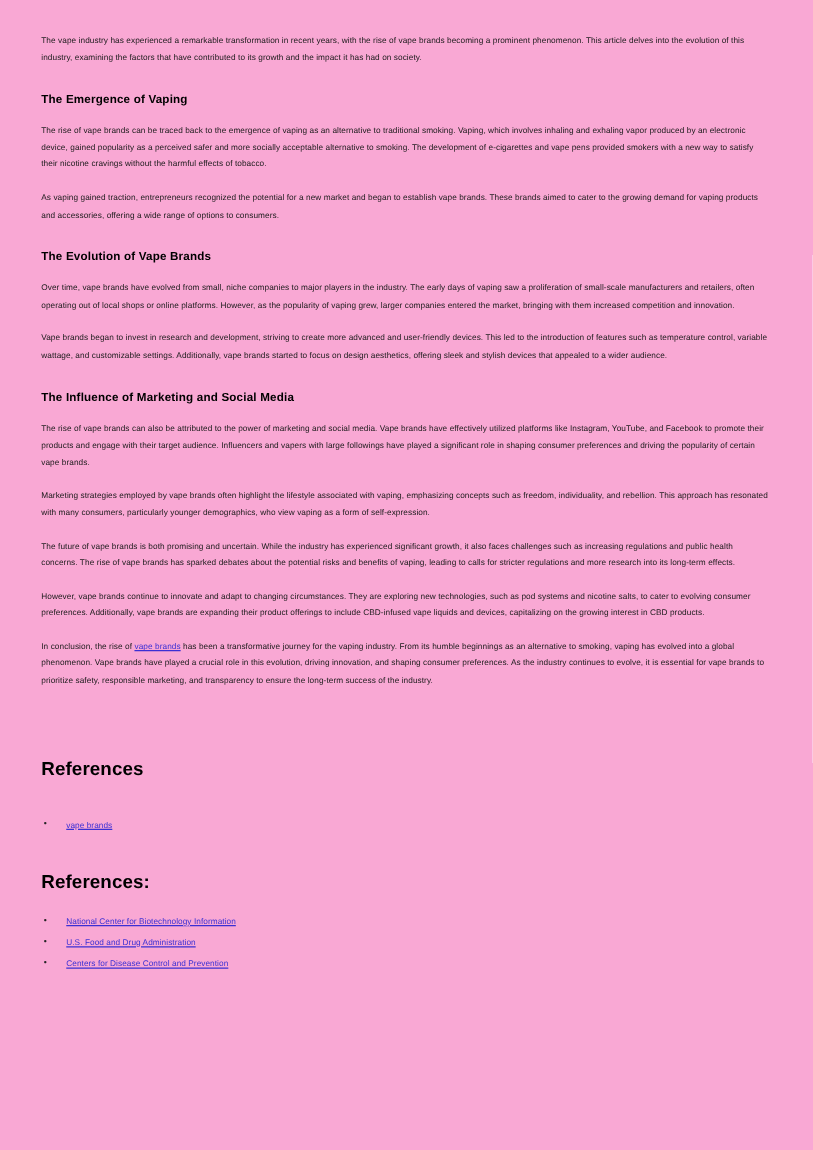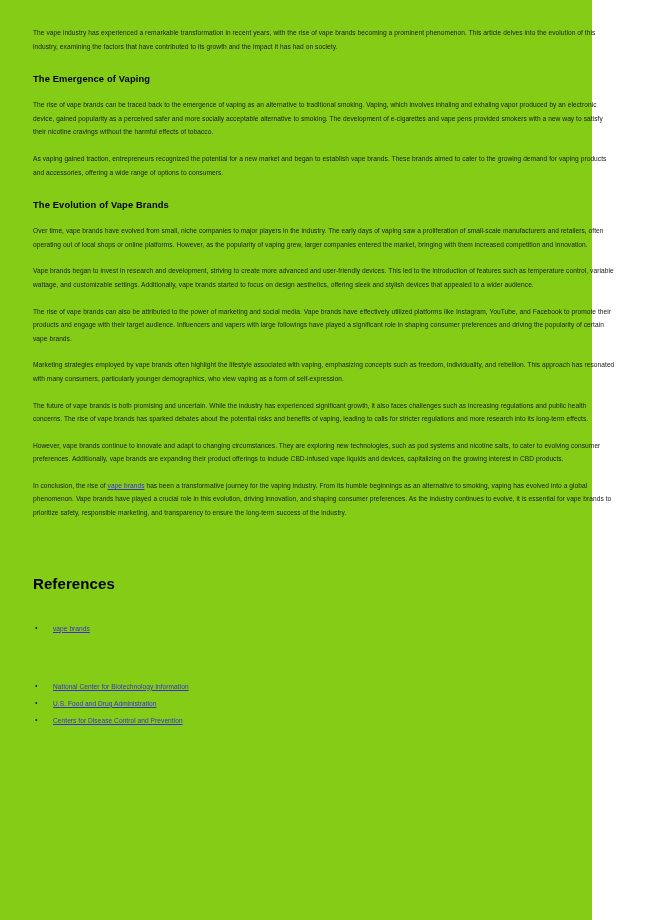--- a/index.html
+++ b/index.html
@@ -11,23 +11,23 @@
     width: 650px;
     height: 920px;
     overflow: hidden;
     font-family: "Liberation Sans", sans-serif;
     color: #000000;
     -webkit-font-smoothing: antialiased;
   }
 
   .page {
     position: relative;
-    width: 592px;
+    width: 650px;
     height: 920px;
-    background: #84cc16;
+    background: #f9a8d4;
     box-sizing: border-box;
     padding: 26px 33px 0 33px;
   }
 
   .doc-body {
     width: 584px;
   }
 
   p.para {
     margin: 0 0 13px 0;
@@ -109,40 +109,42 @@
     <p class="para">The vape industry has experienced a remarkable transformation in recent years, with the rise of vape brands becoming a prominent phenomenon. This article delves into the evolution of this industry, examining the factors that have contributed to its growth and the impact it has had on society.</p>
 
     <h2 class="heading">The Emergence of Vaping</h2>
     <p class="para">The rise of vape brands can be traced back to the emergence of vaping as an alternative to traditional smoking. Vaping, which involves inhaling and exhaling vapor produced by an electronic device, gained popularity as a perceived safer and more socially acceptable alternative to smoking. The development of e-cigarettes and vape pens provided smokers with a new way to satisfy their nicotine cravings without the harmful effects of tobacco.</p>
     <p class="para">As vaping gained traction, entrepreneurs recognized the potential for a new market and began to establish vape brands. These brands aimed to cater to the growing demand for vaping products and accessories, offering a wide range of options to consumers.</p>
 
     <h2 class="heading">The Evolution of Vape Brands</h2>
     <p class="para">Over time, vape brands have evolved from small, niche companies to major players in the industry. The early days of vaping saw a proliferation of small-scale manufacturers and retailers, often operating out of local shops or online platforms. However, as the popularity of vaping grew, larger companies entered the market, bringing with them increased competition and innovation.</p>
     <p class="para">Vape brands began to invest in research and development, striving to create more advanced and user-friendly devices. This led to the introduction of features such as temperature control, variable wattage, and customizable settings. Additionally, vape brands started to focus on design aesthetics, offering sleek and stylish devices that appealed to a wider audience.</p>
 
+    <h2 class="heading">The Influence of Marketing and Social Media</h2>
     <p class="para">The rise of vape brands can also be attributed to the power of marketing and social media. Vape brands have effectively utilized platforms like Instagram, YouTube, and Facebook to promote their products and engage with their target audience. Influencers and vapers with large followings have played a significant role in shaping consumer preferences and driving the popularity of certain vape brands.</p>
     <p class="para">Marketing strategies employed by vape brands often highlight the lifestyle associated with vaping, emphasizing concepts such as freedom, individuality, and rebellion. This approach has resonated with many consumers, particularly younger demographics, who view vaping as a form of self-expression.</p>
 
     <p class="para">The future of vape brands is both promising and uncertain. While the industry has experienced significant growth, it also faces challenges such as increasing regulations and public health concerns. The rise of vape brands has sparked debates about the potential risks and benefits of vaping, leading to calls for stricter regulations and more research into its long-term effects.</p>
     <p class="para">However, vape brands continue to innovate and adapt to changing circumstances. They are exploring new technologies, such as pod systems and nicotine salts, to cater to evolving consumer preferences. Additionally, vape brands are expanding their product offerings to include CBD-infused vape liquids and devices, capitalizing on the growing interest in CBD products.</p>
 
     <p class="para"><span>In conclusion, the rise of </span><a class="inline-link" href="#">vape brands</a><span> has been a transformative journey for the vaping industry. From its humble beginnings as an alternative to smoking, vaping has evolved into a global phenomenon. Vape brands have played a crucial role in this evolution, driving innovation, and shaping consumer preferences. As the industry continues to evolve, it is essential for vape brands to prioritize safety, responsible marketing, and transparency to ensure the long-term success of the industry.</span></p>
 
     <div class="spacer-lg"></div>
 
     <h3 class="ref-heading">References</h3>
 
     <div class="spacer-md"></div>
 
     <ul class="ref-list">
       <li><a class="doc-link" href="#">vape brands</a></li>
     </ul>
 
     <div class="spacer-md"></div>
 
+    <h3 class="ref-heading">References:</h3>
 
     <div class="spacer-sm"></div>
 
     <ul class="ref-list">
       <li><a class="doc-link" href="#">National Center for Biotechnology Information</a></li>
       <li><a class="doc-link" href="#">U.S. Food and Drug Administration</a></li>
       <li><a class="doc-link" href="#">Centers for Disease Control and Prevention</a></li>
     </ul>
 
   </div>

